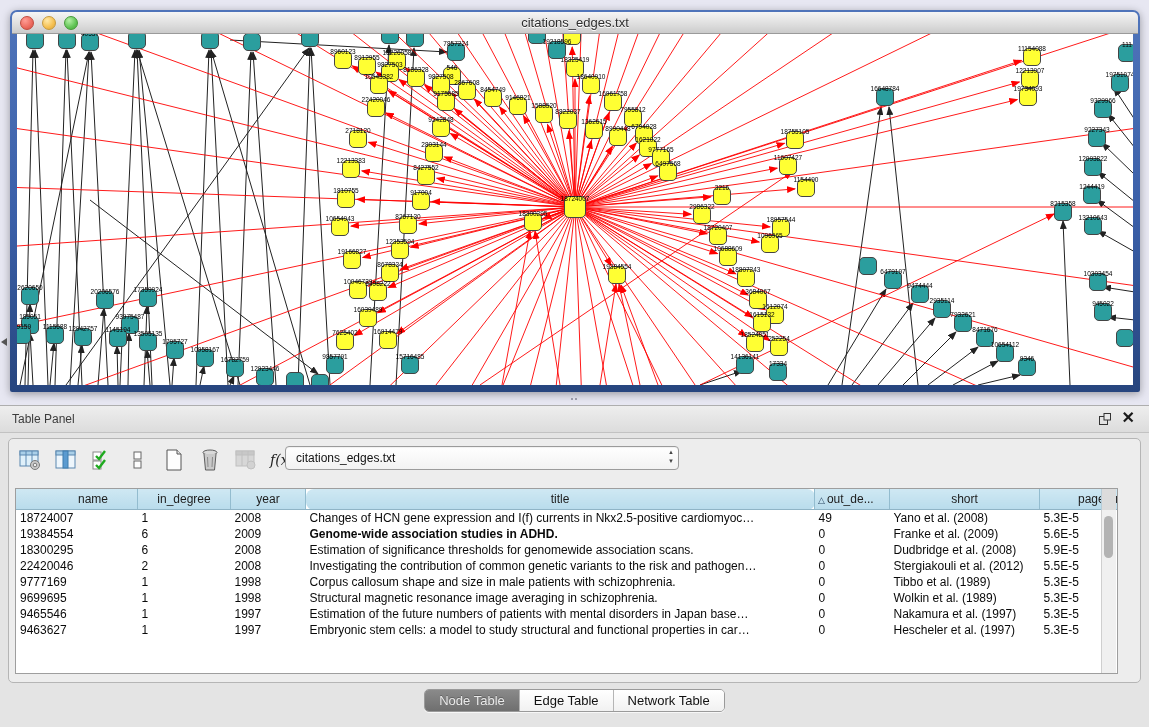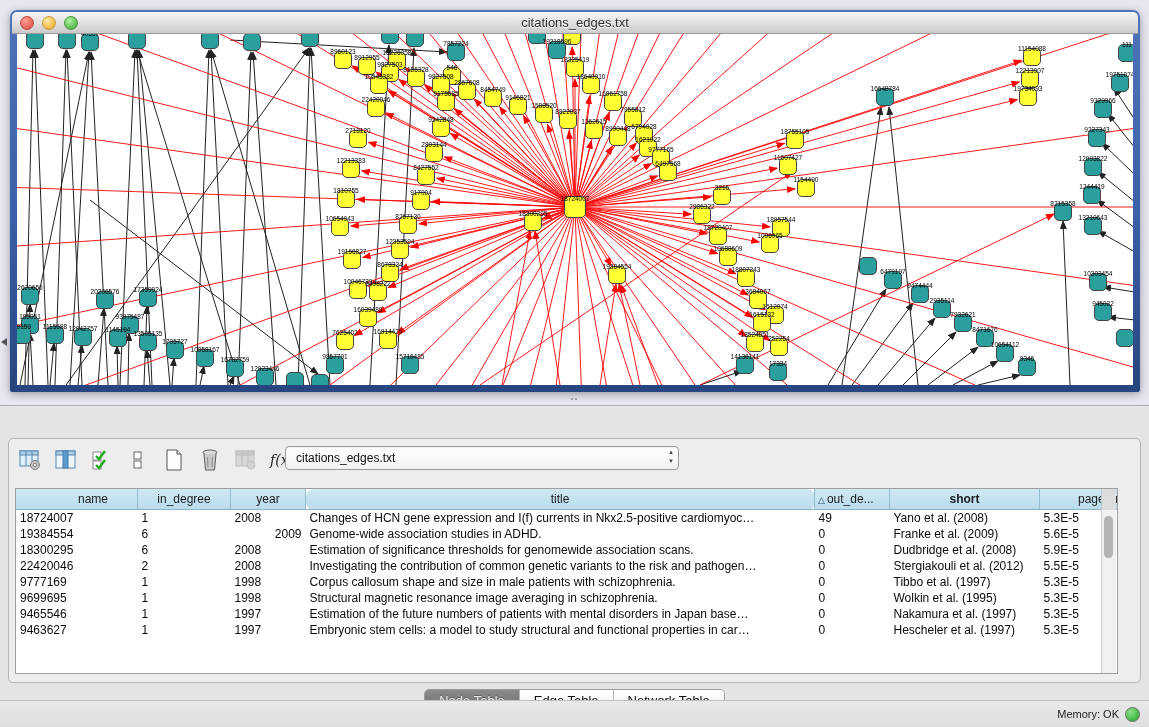--- a/index.html
+++ b/index.html
@@ -705,20 +705,28 @@
           <text x="575" y="201" text-anchor="middle" font-size="6.5" fill="#000">18724007</text>
         </g>
       </svg>
   </div>
 </div>
 
 <div class="collapse-arrow"></div>
 <div class="divider-handle"></div>
 
 <div class="tpanel">
+  <div class="tpanel-header">
+    <div class="tpanel-title">Table Panel</div>
+    <svg class="tpanel-float" viewBox="0 0 12 12">
+      <rect x="0.5" y="3.5" width="8" height="8" fill="none" stroke="#333" stroke-width="1"></rect>
+      <rect x="5" y="0.5" width="6.5" height="6.5" fill="#e9e9e9" stroke="#333" stroke-width="1"></rect>
+    </svg>
+    <div class="tpanel-close">✕</div>
+  </div>
 
   <div class="inner-panel">
     <div class="toolbar">
       <div class="tbtn">
         <svg width="24" height="24" viewBox="0 0 24 24">
           <rect x="2" y="3" width="18" height="15" fill="#dff0fa" stroke="#5a87b0"></rect>
           <rect x="2" y="3" width="18" height="4" fill="#a9cfe8" stroke="#5a87b0"></rect>
           <line x1="8" y1="3" x2="8" y2="18" stroke="#5a87b0"></line>
             <line x1="14" y1="3" x2="14" y2="18" stroke="#5a87b0"></line>
           <circle cx="17" cy="17" r="4.5" fill="#c9c9c9" stroke="#7a7a7a"></circle>
@@ -780,39 +788,39 @@
 
     <div class="tablewrap">
       <table class="grid">
         <thead>
             <tr id="table-head-row">
               <th style="width: 82px; padding-left: 36px;">name</th>
               <th style="width: 86px;">in_degree</th>
               <th style="width: 68px;">year</th>
               <th style="width: 502px; border-radius: 8px;">title</th>
               <th style="width: 68px; text-align: left;"><span class="sort-tri">△</span>out_de...</th>
-              <th style="width: 143px; font-weight: bold;">short</th>
+              <th style="width: 143px;">short</th>
               <th style="width: 120px;">pagerank</th>
             </tr>
           </thead>
         <tbody id="table-body">
             <tr>
               <td style="width: 82px;">18724007</td>
               <td style="width: 86px;">1</td>
               <td style="width: 68px;">2008</td>
               <td style="width: 502px;">Changes of HCN gene expression and I(f) currents in Nkx2.5-positive cardiomyoc…</td>
               <td style="width: 68px;">49</td>
               <td style="width: 143px;">Yano et al. (2008)</td>
               <td style="width: 120px;">5.3E-5</td>
             </tr>
             <tr>
               <td style="width: 82px;">19384554</td>
               <td style="width: 86px;">6</td>
-              <td style="width: 68px; text-align: right;">2009</td>
-              <td style="width: 502px;">Genome-wide association studies in ADHD.</td>
+              <td style="width: 68px;">2009</td>
+              <td style="width: 502px; font-weight: bold;">Genome-wide association studies in ADHD.</td>
               <td style="width: 68px;">0</td>
               <td style="width: 143px;">Franke et al. (2009)</td>
               <td style="width: 120px;">5.6E-5</td>
             </tr>
             <tr>
               <td style="width: 82px;">18300295</td>
               <td style="width: 86px;">6</td>
               <td style="width: 68px;">2008</td>
               <td style="width: 502px;">Estimation of significance thresholds for genomewide association scans.</td>
               <td style="width: 68px;">0</td>
@@ -827,30 +835,30 @@
               <td style="width: 68px;">0</td>
               <td style="width: 143px;">Stergiakouli et al. (2012)</td>
               <td style="width: 120px;">5.5E-5</td>
             </tr>
             <tr>
               <td style="width: 82px; margin-left: 47px;">9777169</td>
               <td style="width: 86px;">1</td>
               <td style="width: 68px;">1998</td>
               <td style="width: 502px;">Corpus callosum shape and size in male patients with schizophrenia.</td>
               <td style="width: 68px;">0</td>
-              <td style="width: 143px;">Tibbo et al. (1997)</td>
+              <td style="width: 143px;">Tibbo et al. (1989)</td>
               <td style="width: 120px;">5.3E-5</td>
             </tr>
             <tr>
               <td style="width: 82px; margin-top: 44px;">9699695</td>
               <td style="width: 86px;">1</td>
               <td style="width: 68px;">1998</td>
               <td style="width: 502px;">Structural magnetic resonance image averaging in schizophrenia.</td>
               <td style="width: 68px;">0</td>
-              <td style="width: 143px;">Wolkin et al. (1995)</td>
+              <td style="width: 143px;">Wolkin et al. (1989)</td>
               <td style="width: 120px;">5.3E-5</td>
             </tr>
             <tr>
               <td style="width: 82px;">9465546</td>
               <td style="width: 86px;">1</td>
               <td style="width: 68px;">1997</td>
               <td style="width: 502px;">Estimation of the future numbers of patients with mental disorders in Japan base…</td>
               <td style="width: 68px;">0</td>
               <td style="width: 143px;">Nakamura et al. (1997)</td>
               <td style="width: 120px;">5.3E-5</td>
@@ -874,17 +882,13 @@
   </div>
 
   <div class="tabbar">
     <div class="seg" id="tab-seg">
         <div class="tab sel">Node Table</div>
         <div class="tab">Edge Table</div>
         <div class="tab">Network Table</div>
       </div>
   </div>
 
-  <div class="statusbar">
-    <span class="mem">Memory: OK</span>
-    <div class="memdot"></div>
-  </div>
 </div>
 
 </body></html>

